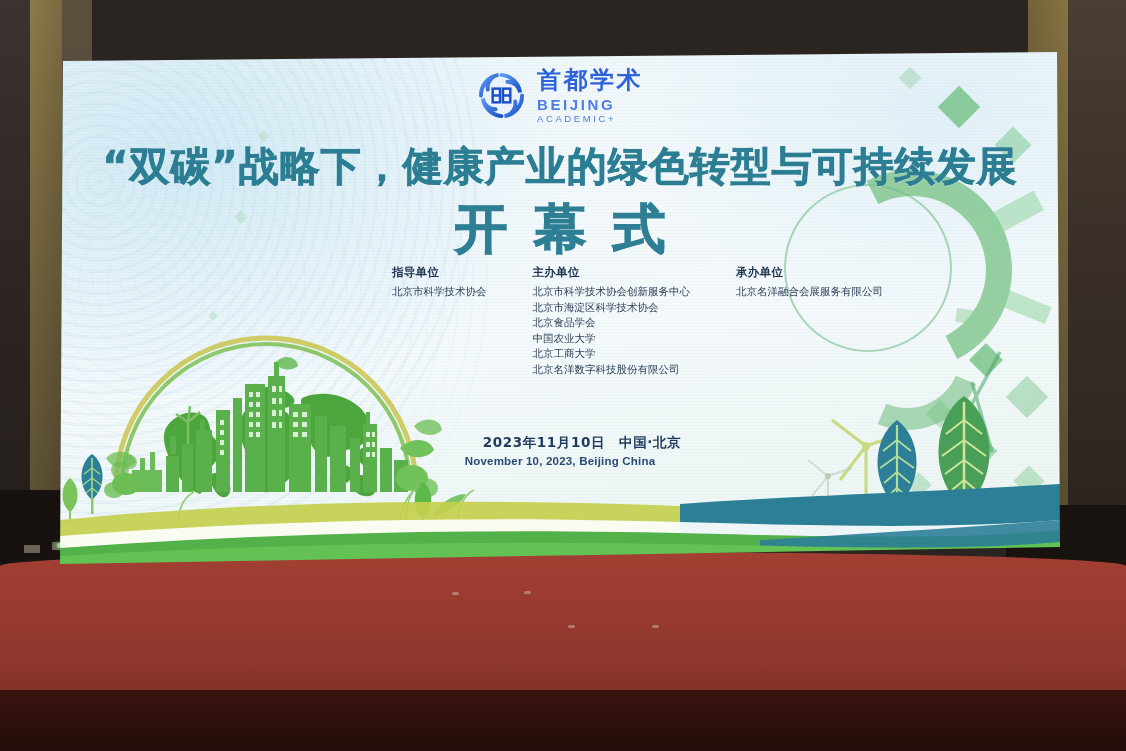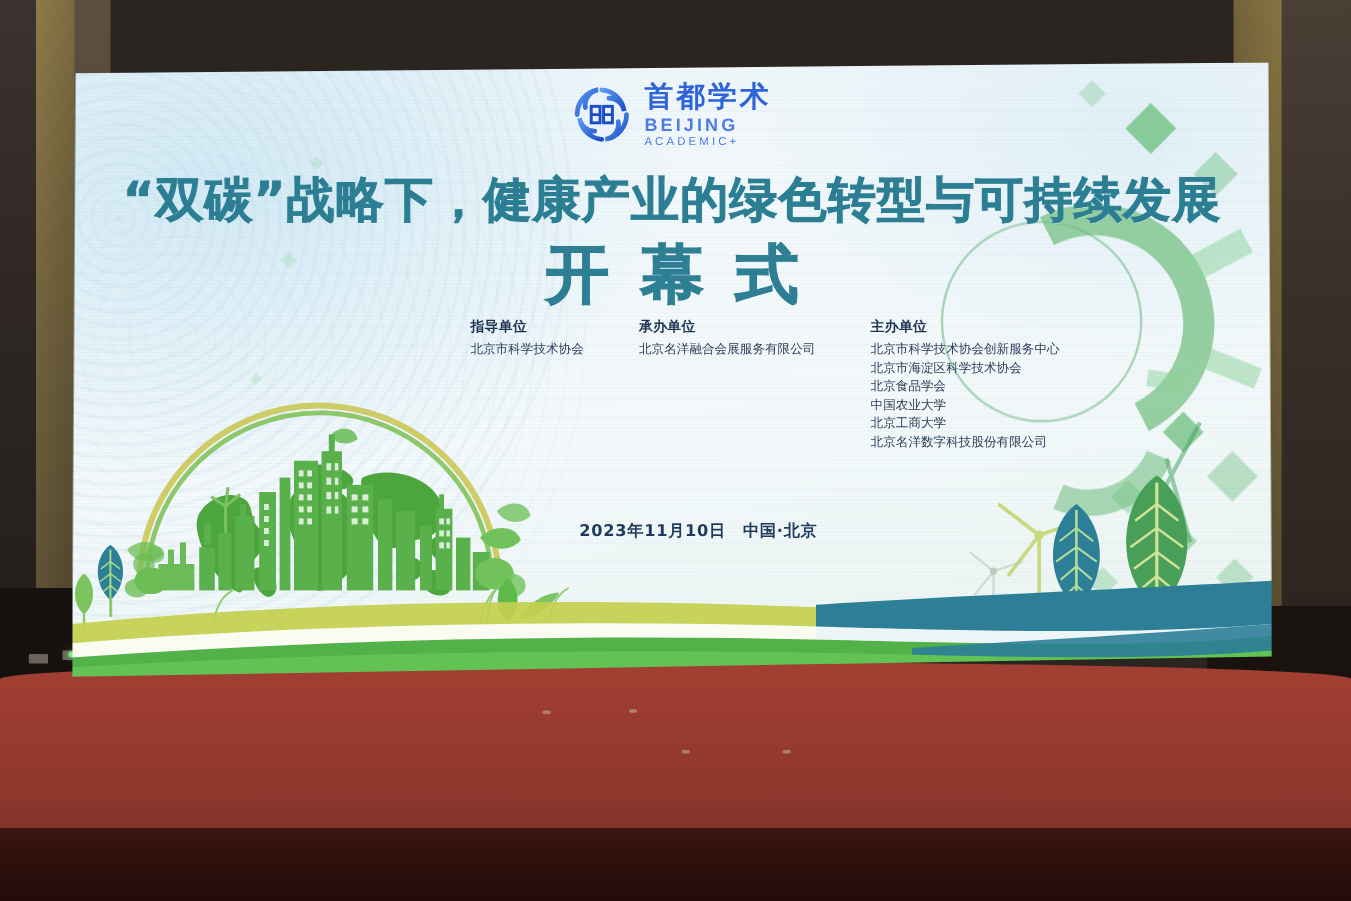--- a/index.html
+++ b/index.html
@@ -285,37 +285,38 @@
   </div>
 
   <div class="main-title">“双碳”战略下，健康产业的绿色转型与可持续发展</div>
   <div class="sub-title">开幕式</div>
 
   <div class="orgs">
     <div class="org-col c1">
       <div class="org-h">指导单位</div>
       <div class="org-i">北京市科学技术协会</div>
     </div>
-    <div class="org-col c3">
-      <div class="org-h">承办单位</div>
-      <div class="org-i">北京名洋融合会展服务有限公司</div>
-    </div>
     <div class="org-col c2">
       <div class="org-h">主办单位</div>
       <div class="org-i">北京市科学技术协会创新服务中心</div>
       <div class="org-i">北京市海淀区科学技术协会</div>
       <div class="org-i">北京食品学会</div>
       <div class="org-i">中国农业大学</div>
       <div class="org-i">北京工商大学</div>
       <div class="org-i">北京名洋数字科技股份有限公司</div>
     </div>
+    <div class="org-col c3">
+      <div class="org-h">承办单位</div>
+      <div class="org-i">北京名洋融合会展服务有限公司</div>
+    </div>
   </div>
 
   <div class="date-block">
     <div class="date-cn">2023年11月10日　中国·北京</div>
+    <div class="date-en">November 10, 2023, Beijing China</div>
   </div>
 
   <svg class="scenery" viewBox="0 0 1000 250" preserveAspectRatio="none">
 
     <g transform="translate(10,-16)">
 
       <path d="M46 190 A150 150 0 0 1 346 190" fill="none" stroke="#c9c44f" stroke-width="5" opacity=".85"></path>
       <path d="M52 190 A144 144 0 0 1 340 190" fill="none" stroke="#7dbf52" stroke-width="4" opacity=".85"></path>
 
       <g fill="#4da43f">

